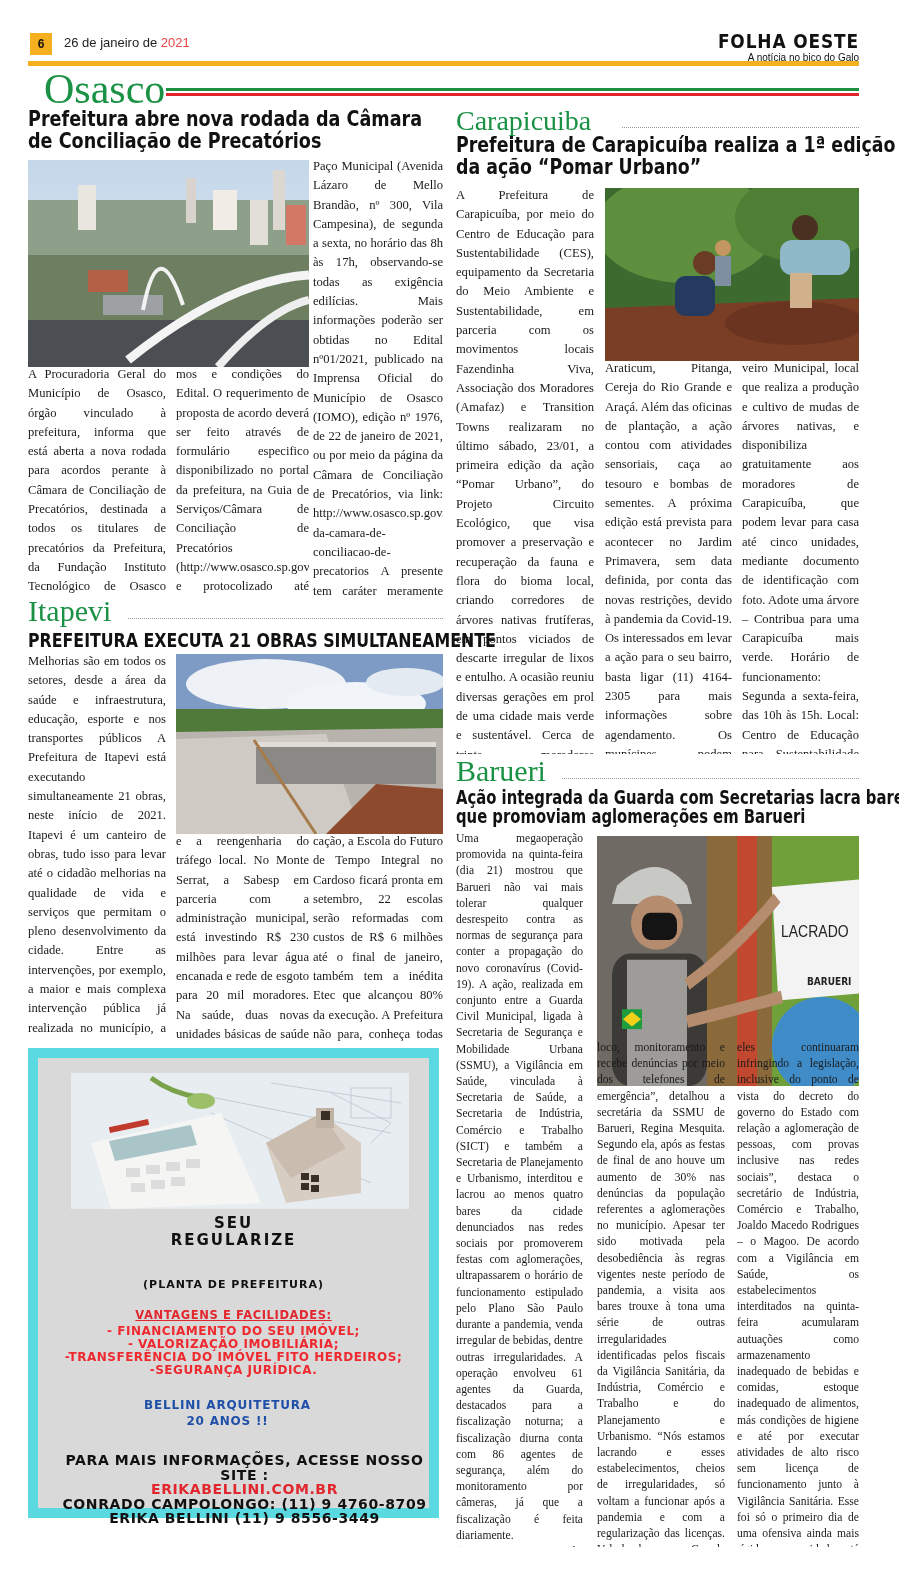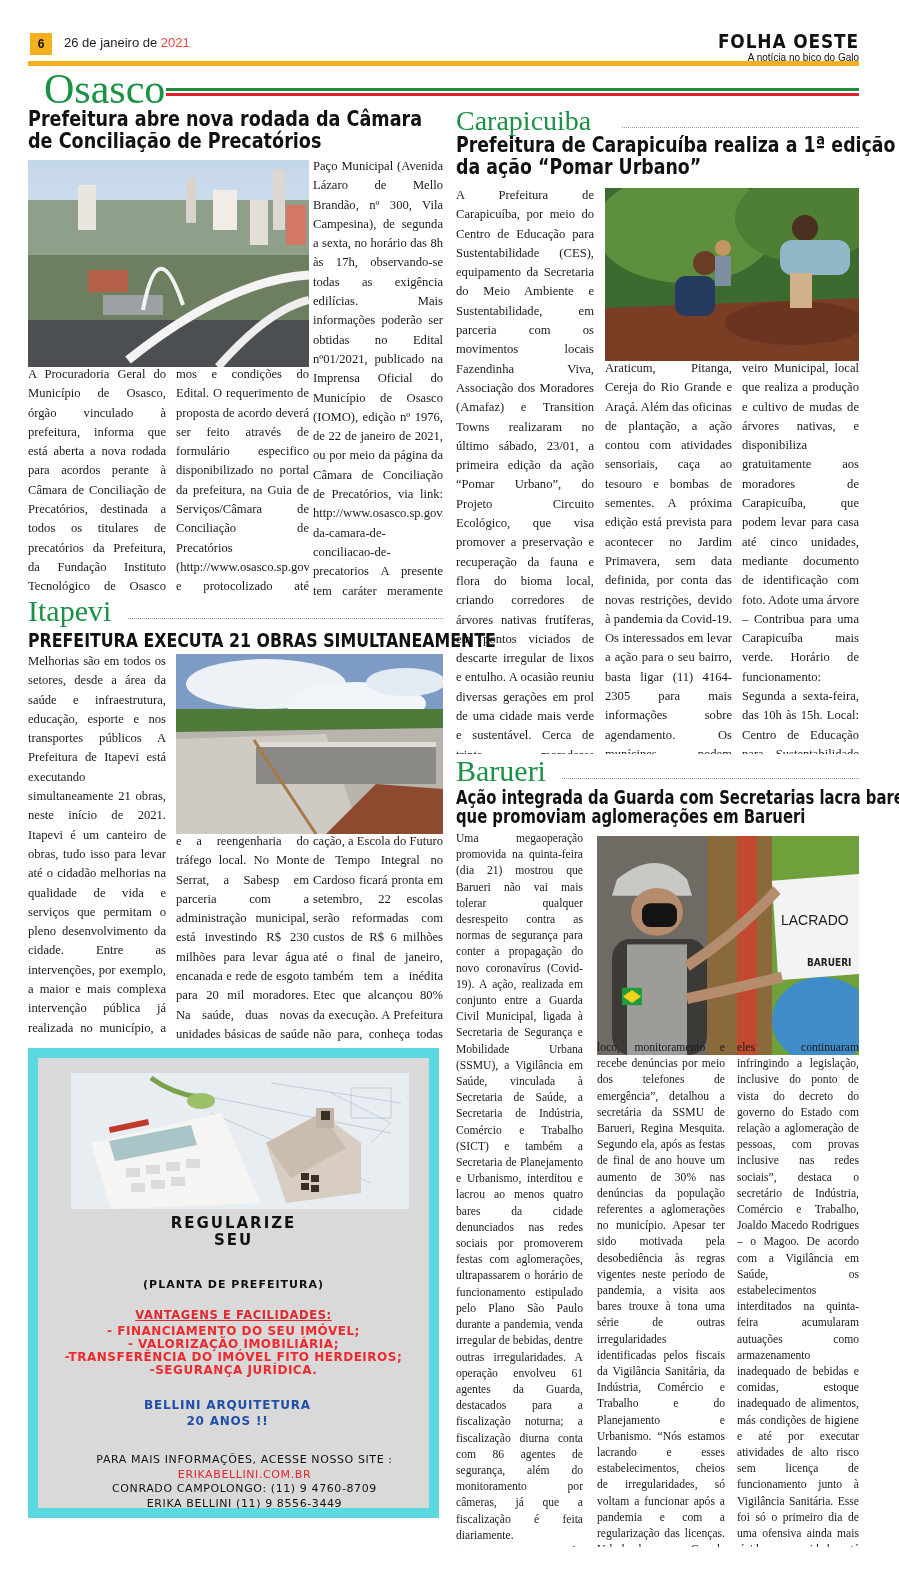--- a/index.html
+++ b/index.html
@@ -38,21 +38,21 @@
 
   
   .ad { left: 28px; top: 1048px; width: 411px; height: 470px; background: #5ad9e1; padding: 10px; }
   .ad-inner { width: 100%; height: 100%; background: #d9d9d9; position: relative; font-family: "DejaVu Sans", sans-serif; text-align: center; }
   .ad-img { position: absolute; left: 33px; top: 15px; width: 338px; height: 136px; }
   .ad-t1 { position:absolute; left:0; right:0; top:157px; font-weight:bold; font-size:15px; letter-spacing: 2px; line-height: 17px; color:#111; }
   .ad-t2 { position:absolute; left:0; right:0; top:220px; font-weight:bold; font-size:11px; letter-spacing: 1px; color:#111; }
   .ad-vf { position:absolute; left:0; right:0; top:250px; font-weight:bold; font-size:11.5px; letter-spacing: 0.6px; color:#e2262d; text-decoration: underline; }
   .ad-list { position:absolute; left:0; right:0; top:267px; font-weight:bold; font-size:12px; line-height:13px; letter-spacing:0.5px; color:#ee2a2f; }
   .ad-brand { position:absolute; left:0; right:12px; top:339px; font-weight:bold; font-size:12px; line-height:16px; letter-spacing:0.8px; color:#1f4fa8; }
-  .ad-info { position:absolute; left:0; right:0; top:395px; font-weight:normal; font-size:11px; line-height:14.5px; letter-spacing:0.6px; color:#111;padding-left:22px; }
+  .ad-info { position:absolute; left:0; right:0; top:395px; font-weight:bold; font-size:14px; line-height:14.5px; letter-spacing:0.6px; color:#111;padding-left:22px; }
   .ad-info .site { color:#e2262d; }
 </style>
 </head>
 <body>
 
 <div class="abs page-num">6</div>
 <div class="abs date">
   <span>26 de janeiro de </span><span class="year">2021</span>
 </div>
 <div class="abs masthead">
@@ -154,22 +154,22 @@
         <polygon points="195,70 250,40 275,75 220,105" fill="#cabcaf"></polygon>
         <rect x="245" y="35" width="18" height="20" fill="#bfb2a4"></rect>
         <rect x="250" y="38" width="9" height="9" fill="#3a2f27"></rect>
         <rect x="230" y="100" width="8" height="7" fill="#3a2f27"></rect>
           <rect x="240" y="102" width="8" height="7" fill="#3a2f27"></rect>
         <rect x="230" y="110" width="8" height="7" fill="#3a2f27"></rect>
           <rect x="240" y="112" width="8" height="7" fill="#3a2f27"></rect>
       </svg>
     </div>
     <div class="ad-t1">
+      <div>SEU</div>
       <div>REGULARIZE</div>
-      <div>SEU</div>
     </div>
     <div class="ad-t2">(PLANTA DE PREFEITURA)</div>
     <div class="ad-vf">VANTAGENS E FACILIDADES:</div>
     <div class="ad-list">
       <div>- FINANCIAMENTO DO SEU IMÓVEL;</div>
       <div>- VALORIZAÇÃO IMOBILIÁRIA;</div>
       <div>-TRANSFERÊNCIA DO  IMÓVEL FITO HERDEIROS;</div>
       <div>-SEGURANÇA JURÍDICA.</div>
     </div>
     <div class="ad-brand">
@@ -213,21 +213,21 @@
 <div class="abs col" style="left:605px; top:359px; width:127px; height:395px;">Araticum, Pitanga, Cereja do Rio Grande e Araçá. Além das oficinas de plantação, a ação contou com atividades sensoriais, caça ao tesouro e bombas de sementes. A próxima edição está prevista para acontecer no Jardim Primavera, sem data definida, por conta das novas restrições, devido à pandemia da Covid-19. Os interessados em levar a ação para o seu bairro, basta ligar (11) 4164-2305 para mais informações sobre agendamento. Os munícipes podem contribuir para uma cidade mais arborizada, adotando árvores no Vi-</div>
 <div class="abs col" style="left:742px; top:359px; width:117px; height:395px;">veiro Municipal, local que realiza a produção e cultivo de mudas de árvores nativas, e disponibiliza gratuitamente aos moradores de Carapicuíba, que podem levar para casa até cinco unidades, mediante documento de identificação com foto. Adote uma árvore – Contribua para uma Carapicuíba mais verde. Horário de funcionamento: Segunda a sexta-feira, das 10h às 15h. Local: Centro de Educação para Sustentabilidade (CES) Endereço: Avenida São Camilo, 968 – Carapicuíba Telefone: (11) 4164-2305.</div>
 
 <div class="abs section-label" style="left:456px; top:756px; font-size:30px;">Barueri</div>
 <div class="abs dot-rule" style="left:562px; top:778px; width:297px;"></div>
 <div class="abs headline" style="left:456px; top:788px; font-size:19px; transform:scaleX(0.78); width:540px; white-space:nowrap;">
   <div>Ação integrada da Guarda com Secretarias lacra bares</div>
   <div>que promoviam aglomerações em Barueri</div>
 </div>
 
-<div class="abs photo" style="left:597px; top:836px; width:262px; height:219px;">
+<div class="abs photo" style="left:597px; top:836px; width:262px; height:250px;">
   <svg viewBox="0 0 262 202" preserveAspectRatio="none">
     <rect width="262" height="202" fill="#6f6a64"></rect>
     <rect x="110" y="0" width="152" height="202" fill="#8a6a3b"></rect>
     <rect x="140" y="0" width="20" height="202" fill="#c2492f"></rect>
     <rect x="175" y="0" width="87" height="202" fill="#6fa03a"></rect>
     <ellipse cx="225" cy="170" rx="50" ry="40" fill="#3f8cc9"></ellipse>
     <rect x="178" y="38" width="88" height="92" fill="#f3f3f3" transform="rotate(-4 222 84)"></rect>
     <text x="184" y="82" font-family="Liberation Sans, sans-serif" font-size="14" fill="#222">LACRADO</text>
     <text x="210" y="120" font-family="DejaVu Sans, sans-serif" font-weight="bold" font-size="9" fill="#222">BARUERI</text>
     <path d="M20 40 Q60 10 90 40 L95 55 L15 55 Z" fill="#c8c8c4"></path>

